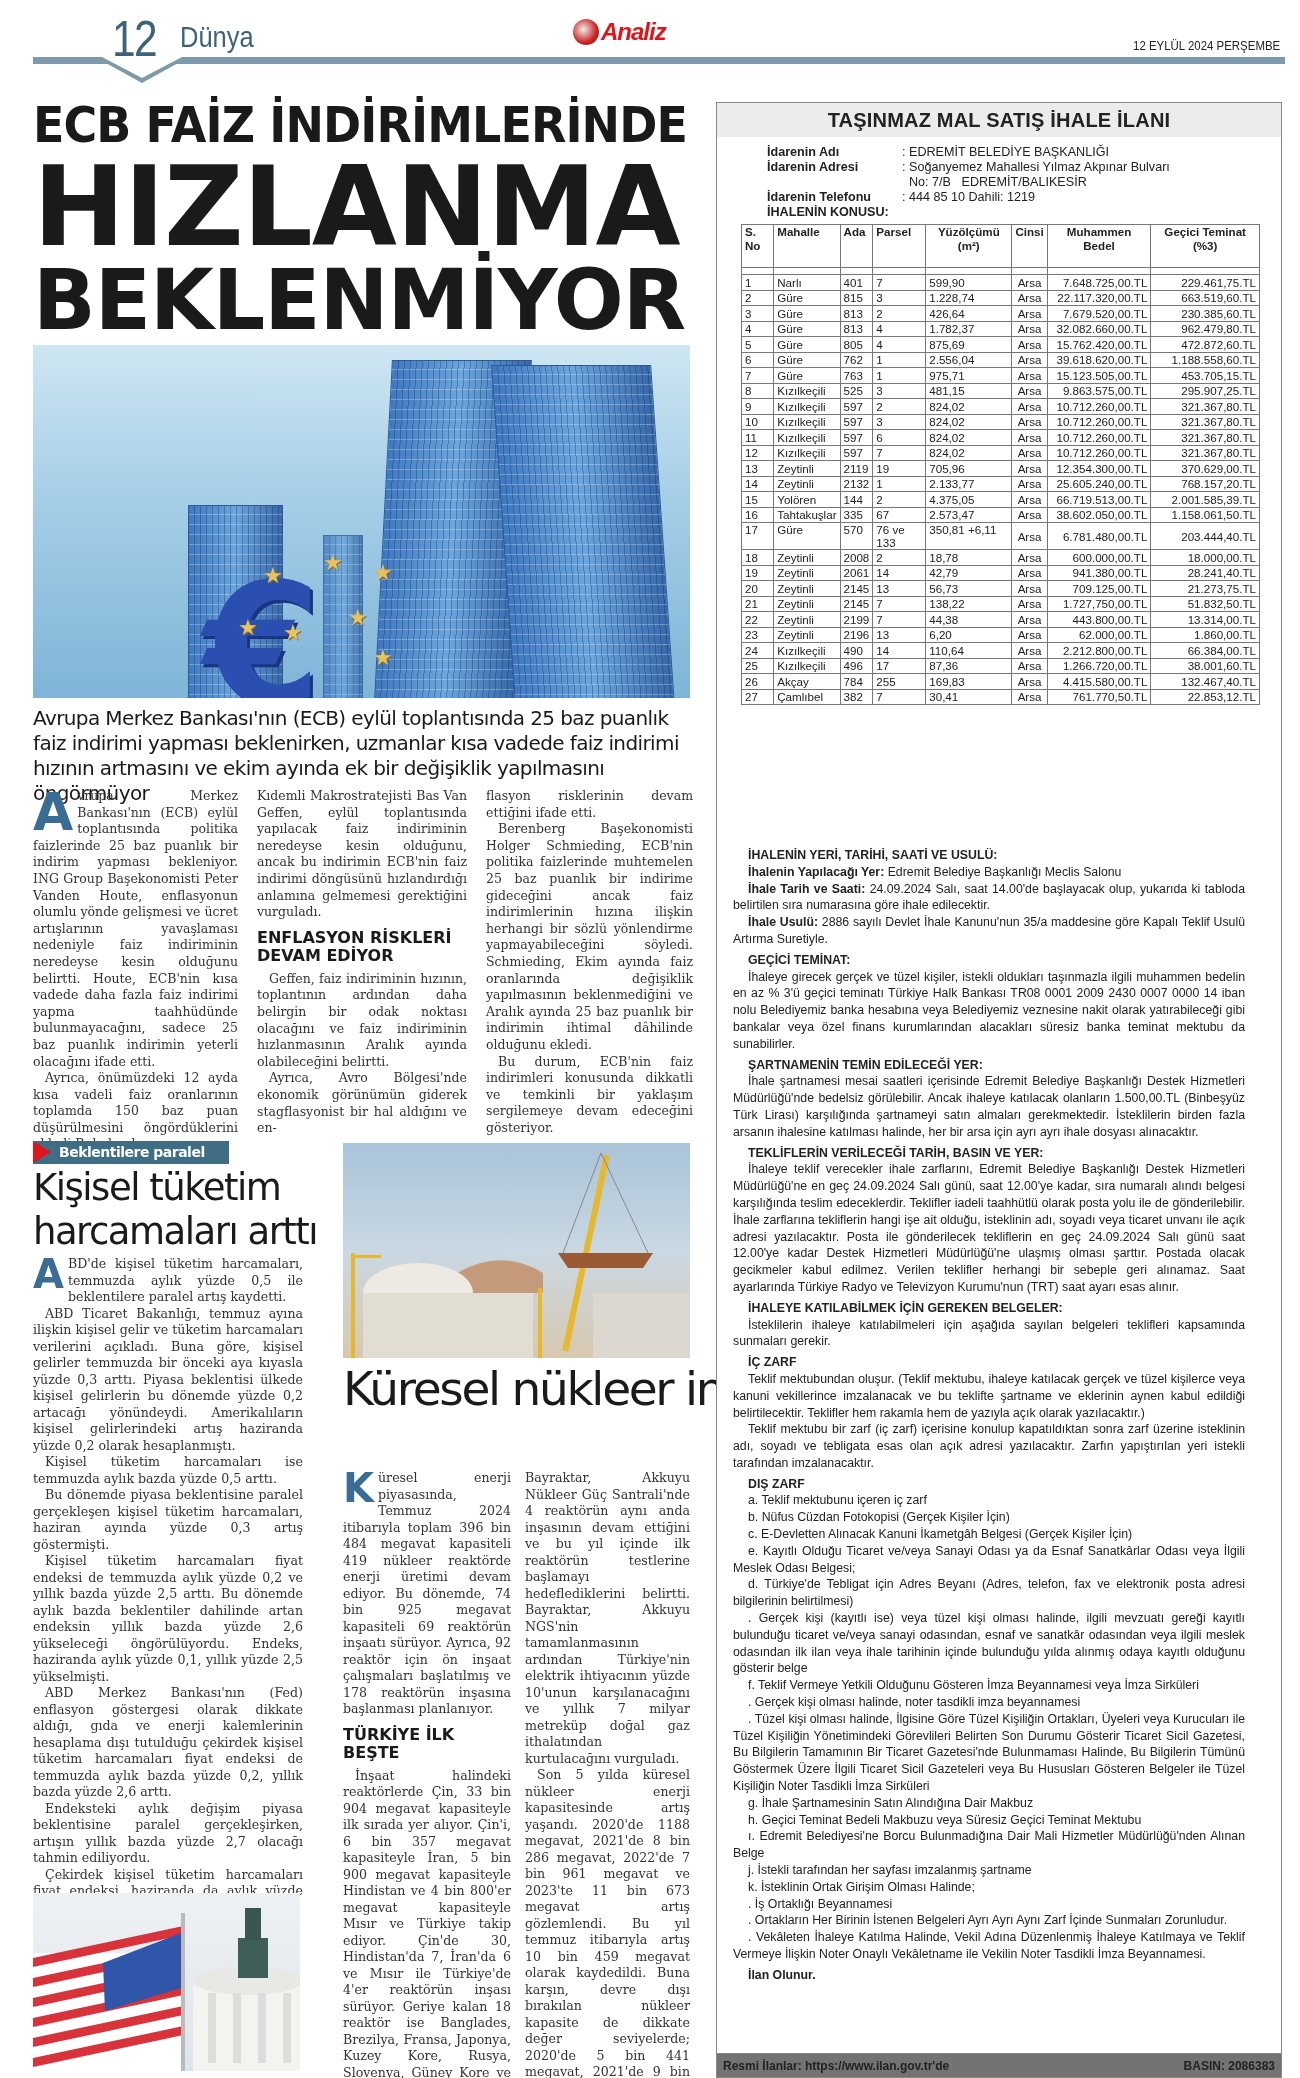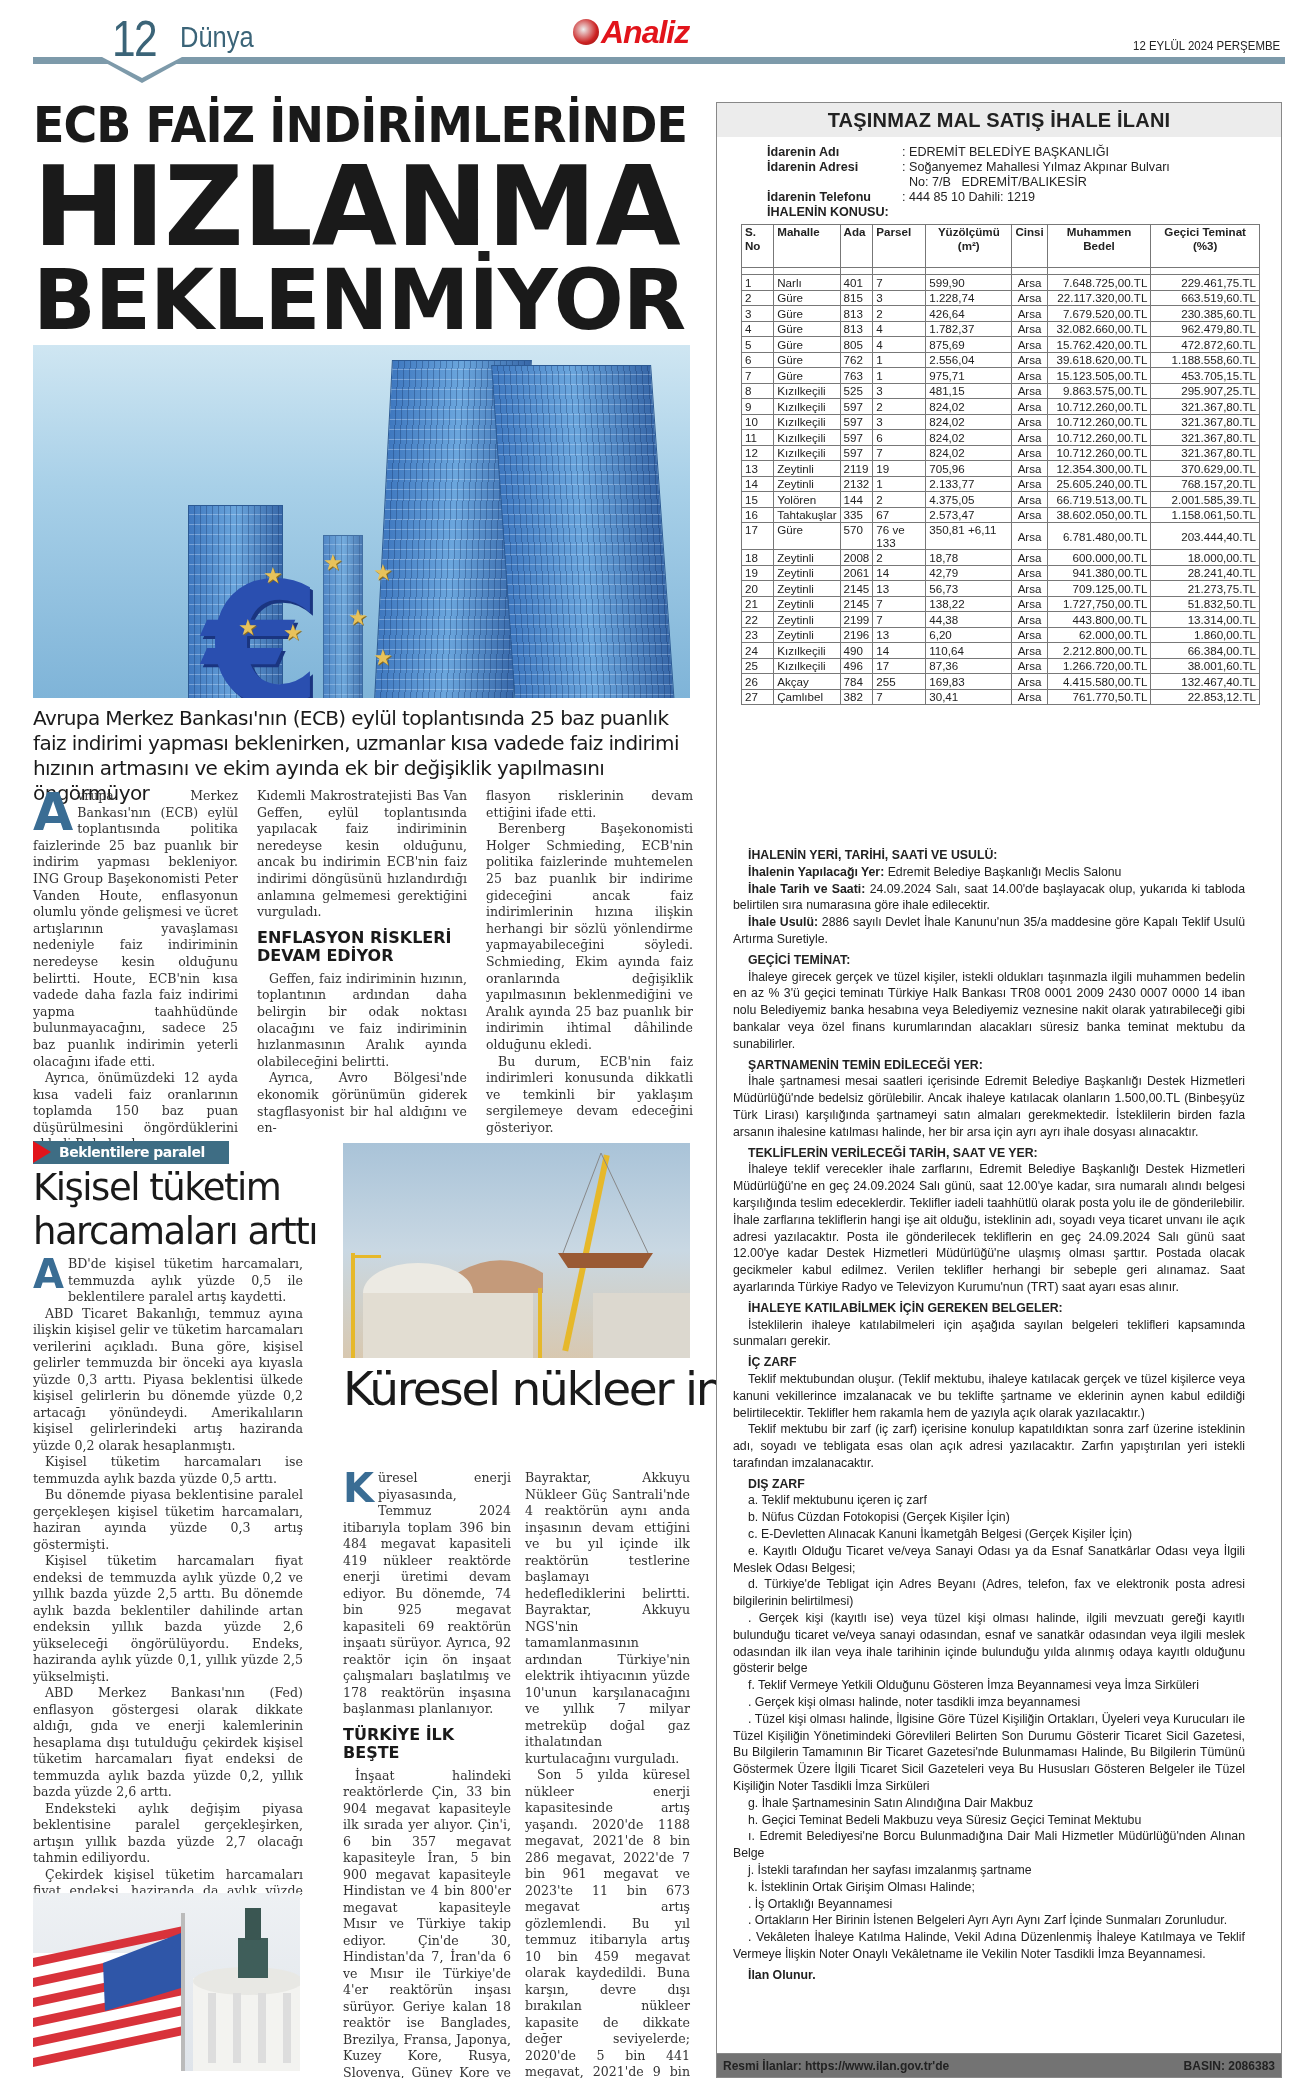--- a/index.html
+++ b/index.html
@@ -6,21 +6,21 @@
 body{width:1300px;height:2078px;background:#fff;position:relative;overflow:hidden;font-family:"DejaVu Serif",serif;color:#222}
 .abs{position:absolute}
 
 #hdr-num{left:112px;top:14px;font-family:"Liberation Sans",sans-serif;font-size:50px;color:#3b6478;letter-spacing:-2px;line-height:50px;transform:scaleX(.85);transform-origin:left}
 #hdr-sec{left:180px;top:20px;font-family:"Liberation Sans",sans-serif;font-size:30px;color:#3b6478;transform:scaleX(.85);transform-origin:left}
 #hdr-bar{left:33px;top:57px;width:1252px;height:7px;background:#7d9aaa}
 #hdr-v{left:95px;top:57px;width:0;height:0;border-left:47px solid transparent;border-right:47px solid transparent;border-top:26px solid #7d9aaa}
 #hdr-v2{left:102px;top:57px;width:0;height:0;border-left:40px solid transparent;border-right:40px solid transparent;border-top:21px solid #fff}
 #logo{left:573px;top:14px;width:178px;height:36px;display:flex;align-items:center}
 #logo-globe{width:26px;height:26px;border-radius:50%;background:radial-gradient(circle at 40% 40%,#eee,#c22 60%,#811);margin-right:2px}
-#logo-text{font-family:"Liberation Sans",sans-serif;font-weight:bold;font-style:italic;font-size:32px;color:#e2141b;letter-spacing:-1px}
+#logo-text{font-family:"Liberation Sans",sans-serif;font-weight:bold;font-style:italic;font-size:24px;color:#e2141b;letter-spacing:-1px}
 #hdr-date{right:20px;top:38px;font-family:"Liberation Sans",sans-serif;font-size:13px;color:#222;transform:scaleX(.88);transform-origin:right}
 
 .hl{left:33px;font-family:"DejaVu Sans",sans-serif;font-weight:bold;color:#1a1a1a;white-space:nowrap;transform-origin:left top;letter-spacing:-1px}
 #hl1{top:96px;font-size:50px;transform:scaleX(.92)}
 #hl2{top:152px;font-size:110px;line-height:110px;transform:scaleX(1.0)}
 #hl3{top:258px;font-size:84px;line-height:84px;transform:scaleX(.98)}
 
 #ecb-img{left:33px;top:345px;width:657px;height:353px;background:linear-gradient(180deg,#cfe6f2 0%,#a8d0e8 40%,#7fb4d8 100%);overflow:hidden}
 .tower{position:absolute;background:linear-gradient(90deg,#3f78bf,#6ba6dd 50%,#3767a8);border:1px solid #2c5a94}
 .tower::after{content:"";position:absolute;inset:0;background:repeating-linear-gradient(90deg,transparent 0 5px,rgba(20,50,100,.35) 5px 6px),repeating-linear-gradient(0deg,transparent 0 9px,rgba(220,235,255,.35) 9px 10px)}
@@ -505,21 +505,21 @@
 
   <div id="ad-body">
     <div class="h">İHALENİN YERİ, TARİHİ, SAATİ VE USULÜ:</div>
     <p><b>İhalenin Yapılacağı Yer:</b><span> Edremit Belediye Başkanlığı Meclis Salonu</span></p>
     <p><b>İhale Tarih ve Saati:</b><span> 24.09.2024 Salı, saat 14.00'de başlayacak olup, yukarıda ki tabloda belirtilen sıra numarasına göre ihale edilecektir.</span></p>
     <p><b>İhale Usulü:</b><span> 2886 sayılı Devlet İhale Kanunu'nun 35/a maddesine göre Kapalı Teklif Usulü Artırma Suretiyle.</span></p>
     <div class="h">GEÇİCİ TEMİNAT:</div>
     <p>İhaleye girecek gerçek ve tüzel kişiler, istekli oldukları taşınmazla ilgili muhammen bedelin en az % 3'ü geçici teminatı Türkiye Halk Bankası TR08 0001 2009 2430 0007 0000 14 iban nolu Belediyemiz banka hesabına veya Belediyemiz veznesine nakit olarak yatırabileceği gibi bankalar veya özel finans kurumlarından alacakları süresiz banka teminat mektubu da sunabilirler.</p>
     <div class="h">ŞARTNAMENİN TEMİN EDİLECEĞİ YER:</div>
     <p>İhale şartnamesi mesai saatleri içerisinde Edremit Belediye Başkanlığı Destek Hizmetleri Müdürlüğü'nde bedelsiz görülebilir. Ancak ihaleye katılacak olanların 1.500,00.TL (Binbeşyüz Türk Lirası) karşılığında şartnameyi satın almaları gerekmektedir. İsteklilerin birden fazla arsanın ihalesine katılması halinde, her bir arsa için ayrı ayrı ihale dosyası alınacaktır.</p>
-    <div class="h">TEKLİFLERİN VERİLECEĞİ TARİH, SAAT VE YER:</div>
+    <div class="h">TEKLİFLERİN VERİLECEĞİ TARİH, BASIN VE YER:</div>
     <p>İhaleye teklif verecekler ihale zarflarını, Edremit Belediye Başkanlığı Destek Hizmetleri Müdürlüğü'ne en geç 24.09.2024 Salı günü, saat 12.00'ye kadar, sıra numaralı alındı belgesi karşılığında teslim edeceklerdir. Teklifler iadeli taahhütlü olarak posta yolu ile de gönderilebilir. İhale zarflarına tekliflerin hangi işe ait olduğu, isteklinin adı, soyadı veya ticaret unvanı ile açık adresi yazılacaktır. Posta ile gönderilecek tekliflerin en geç 24.09.2024 Salı günü saat 12.00'ye kadar Destek Hizmetleri Müdürlüğü'ne ulaşmış olması şarttır. Postada olacak gecikmeler kabul edilmez. Verilen teklifler herhangi bir sebeple geri alınamaz. Saat ayarlarında Türkiye Radyo ve Televizyon Kurumu'nun (TRT) saat ayarı esas alınır.</p>
     <div class="h">İHALEYE KATILABİLMEK İÇİN GEREKEN BELGELER:</div>
     <p>İsteklilerin ihaleye katılabilmeleri için aşağıda sayılan belgeleri teklifleri kapsamında sunmaları gerekir.</p>
     <div class="h">İÇ ZARF</div>
     <p>Teklif mektubundan oluşur. (Teklif mektubu, ihaleye katılacak gerçek ve tüzel kişilerce veya kanuni vekillerince imzalanacak ve bu teklifte şartname ve eklerinin aynen kabul edildiği belirtilecektir. Teklifler hem rakamla hem de yazıyla açık olarak yazılacaktır.)</p>
     <p>Teklif mektubu bir zarf (iç zarf) içerisine konulup kapatıldıktan sonra zarf üzerine isteklinin adı, soyadı ve tebligata esas olan açık adresi yazılacaktır. Zarfın yapıştırılan yeri istekli tarafından imzalanacaktır.</p>
     <div class="h">DIŞ ZARF</div>
     <div id="outer-list">
         <p>a. Teklif mektubunu içeren iç zarf</p>
         <p>b. Nüfus Cüzdan Fotokopisi (Gerçek Kişiler İçin)</p>

